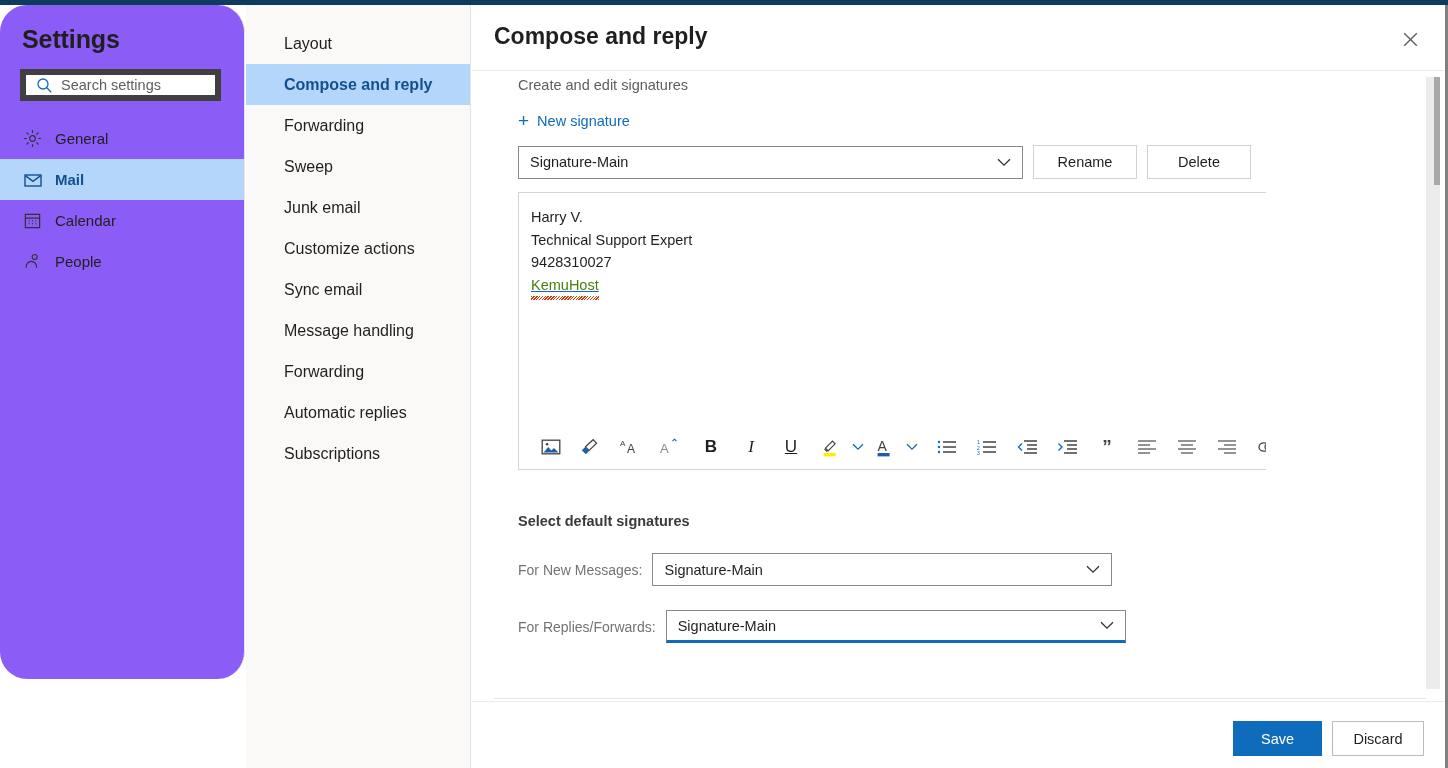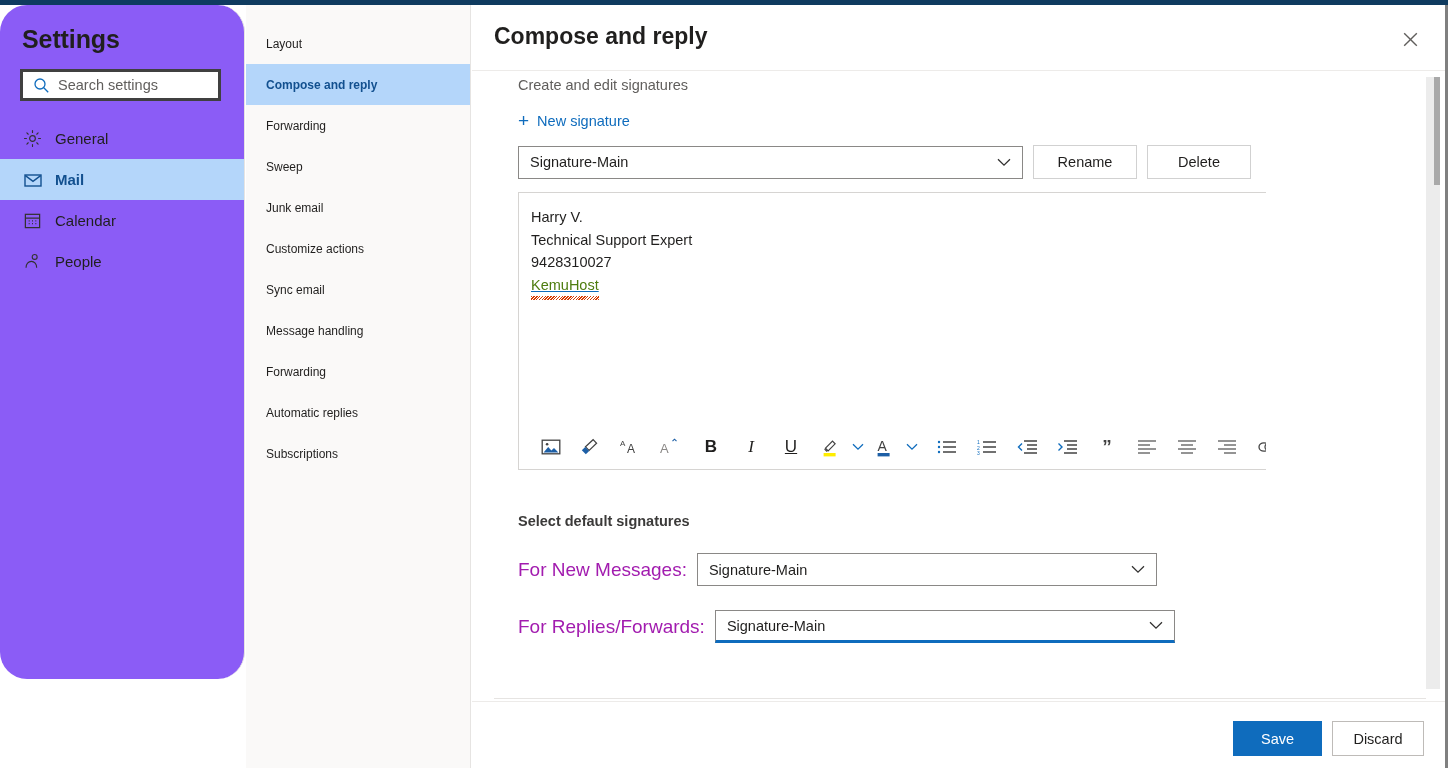--- a/index.html
+++ b/index.html
@@ -26,21 +26,21 @@
     background: #8b5cf6;
     border-right: 1px solid #e6e4e2;
     border-radius: 27px;
   }
   .settings-title {
     font-size: 25px; font-weight: bold; color: #201f1e;
     padding: 20px 0 0 22px; letter-spacing: -0.1px;
   }
   .search-wrap {
     margin: 15px 12px 0 20px; width: 201px; height: 32px;
-    border: 3px solid #404040; background: #ffffff;
+    border: 6px solid #404040; background: #ffffff;
     display: flex; align-items: center;
   }
   .search-icon { margin: 0 8px 0 10px; display: flex; color: #0078d4; }
   .search-input {
     border: none; outline: none; background: transparent;
     font-family: "Liberation Sans", sans-serif; font-size: 14.5px;
     color: #201f1e; width: 150px; padding: 0;
   }
   .search-input::placeholder { color: #605e5c; opacity: 1; }
 
@@ -58,21 +58,21 @@
   .cat-item.selected .cat-icon { color: #12508f; }
   .cat-label { margin-left: 6px; }
 
   
   .subnav {
     position: absolute; top: 5px; left: 246px; width: 225px; height: 763px;
     background: #faf9f8; border-right: 1px solid #e6e4e2;
   }
   .subnav-item {
     height: 41px; display: flex; align-items: center;
-    padding-left: 20px; font-size: 12px; color: #201f1e; cursor: pointer;
+    padding-left: 38px; font-size: 16px; color: #201f1e; cursor: pointer;
   }
   .subnav-item.selected { background: #b4d6fa; color: #12508f; font-weight: bold; }
 
   
   .detail {
     position: absolute; top: 5px; left: 472px; width: 976px; height: 763px;
     background: #ffffff;
   }
   .detail-header {
     position: relative; height: 66px; border-bottom: 1px solid #edebe9;
@@ -153,21 +153,21 @@
   .tb-bold { font-size: 17px; font-weight: bold; color: #201f1e; }
   .tb-italic { font-size: 17px; font-style: italic; font-family: "Liberation Serif", serif; color: #201f1e; }
   .tb-underline { font-size: 17px; text-decoration: underline; color: #201f1e; }
   .tb-quote { font-size: 19px; font-weight: bold; color: #424242; line-height: 0.6; }
   .tb-ellipsis { font-size: 19px; color: #424242; letter-spacing: 1px; }
 
   .defaults-label {
     margin-top: 43px; font-size: 14.5px; font-weight: bold; color: #3b3a39;
   }
   .default-row { display: flex; align-items: center; margin-top: 24px; }
-  .default-row .lbl { font-size: 19px; color: #a21caf; }
+  .default-row .lbl { font-size: 14px; color: #737373; }
   .dd-new { width: 460px; margin-left: 10px; }
   .dd-reply { width: 460px; margin-left: 10px; border-bottom: 3px solid #0f6cbd; }
 
   
   .footer-sep {
     position: absolute; top: 693px; left: 22px; width: 932px; height: 1px;
     background: #e6e4e2;
   }
   .footer {
     position: absolute; top: 696px; left: 0; width: 976px; height: 72px;

